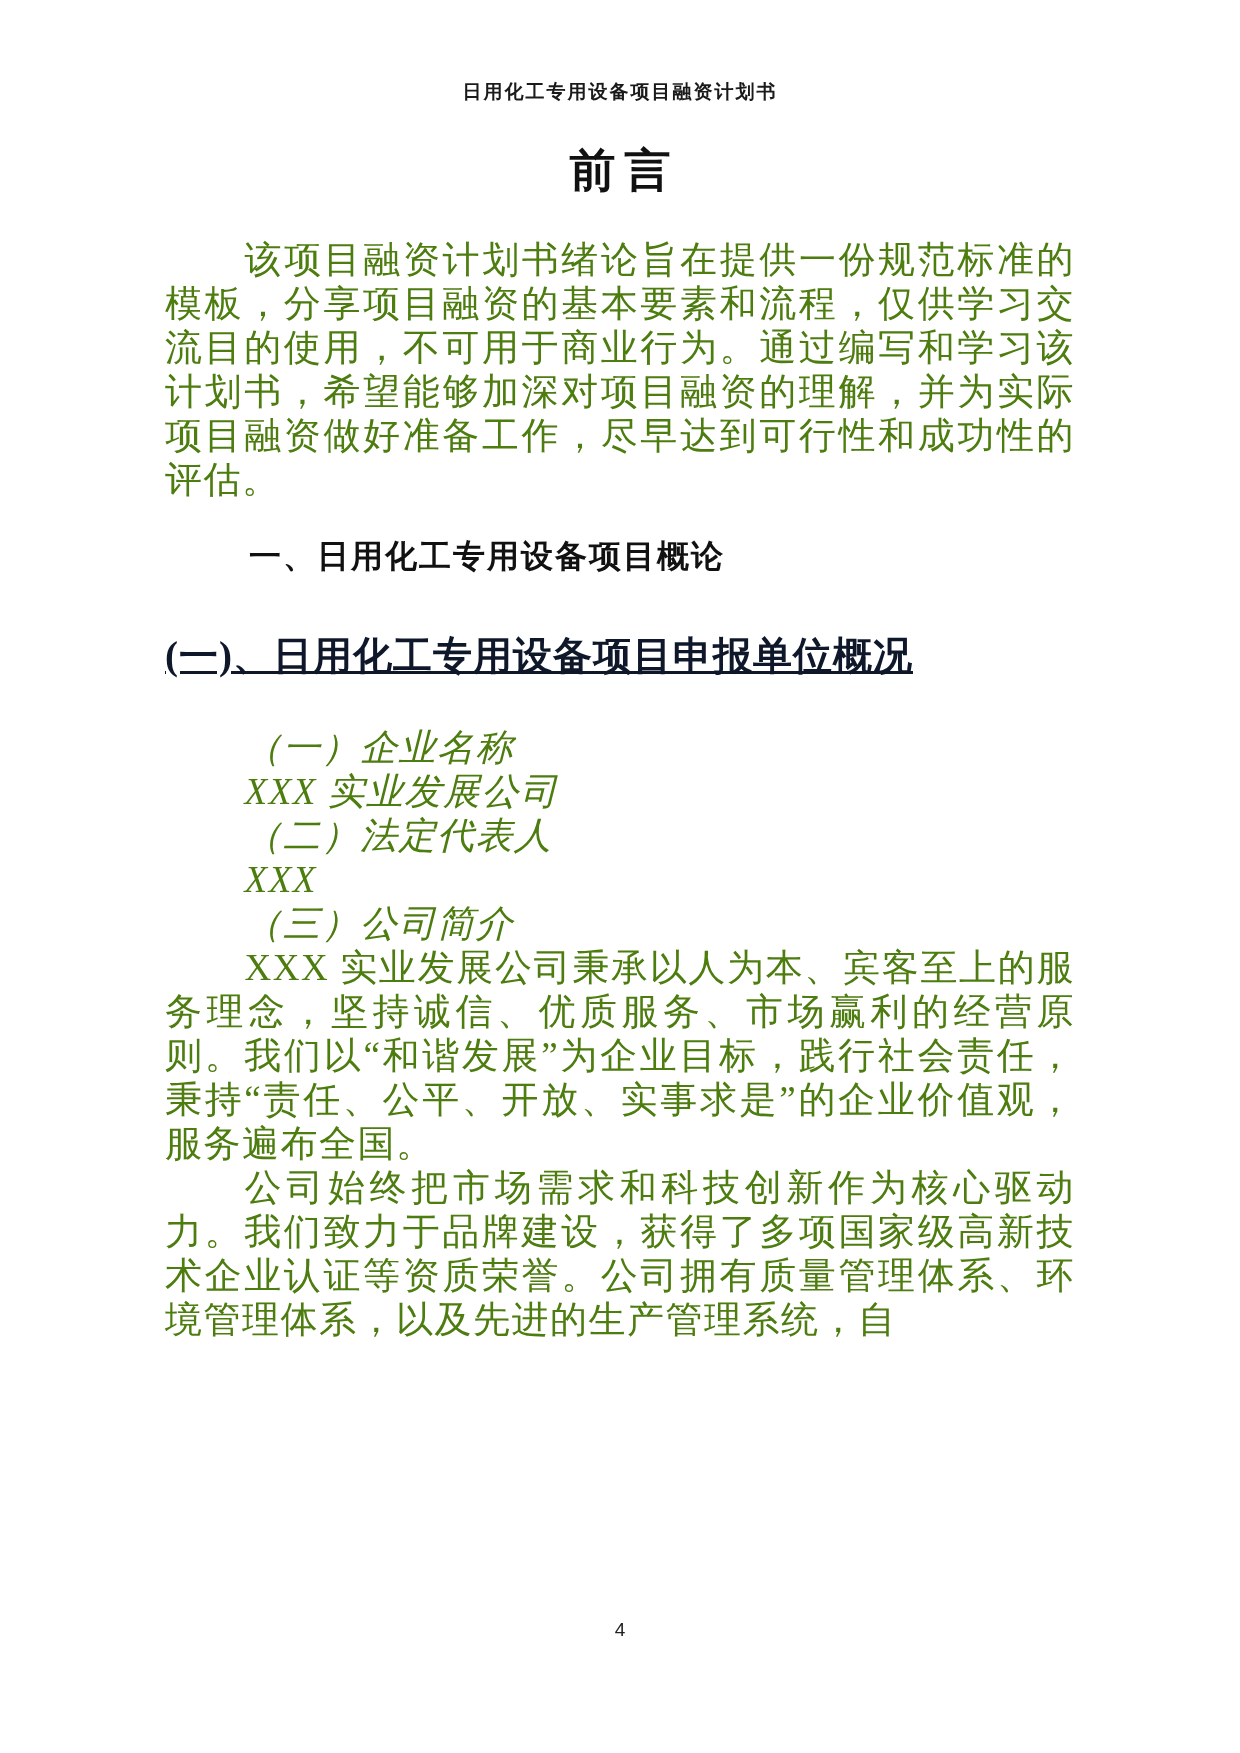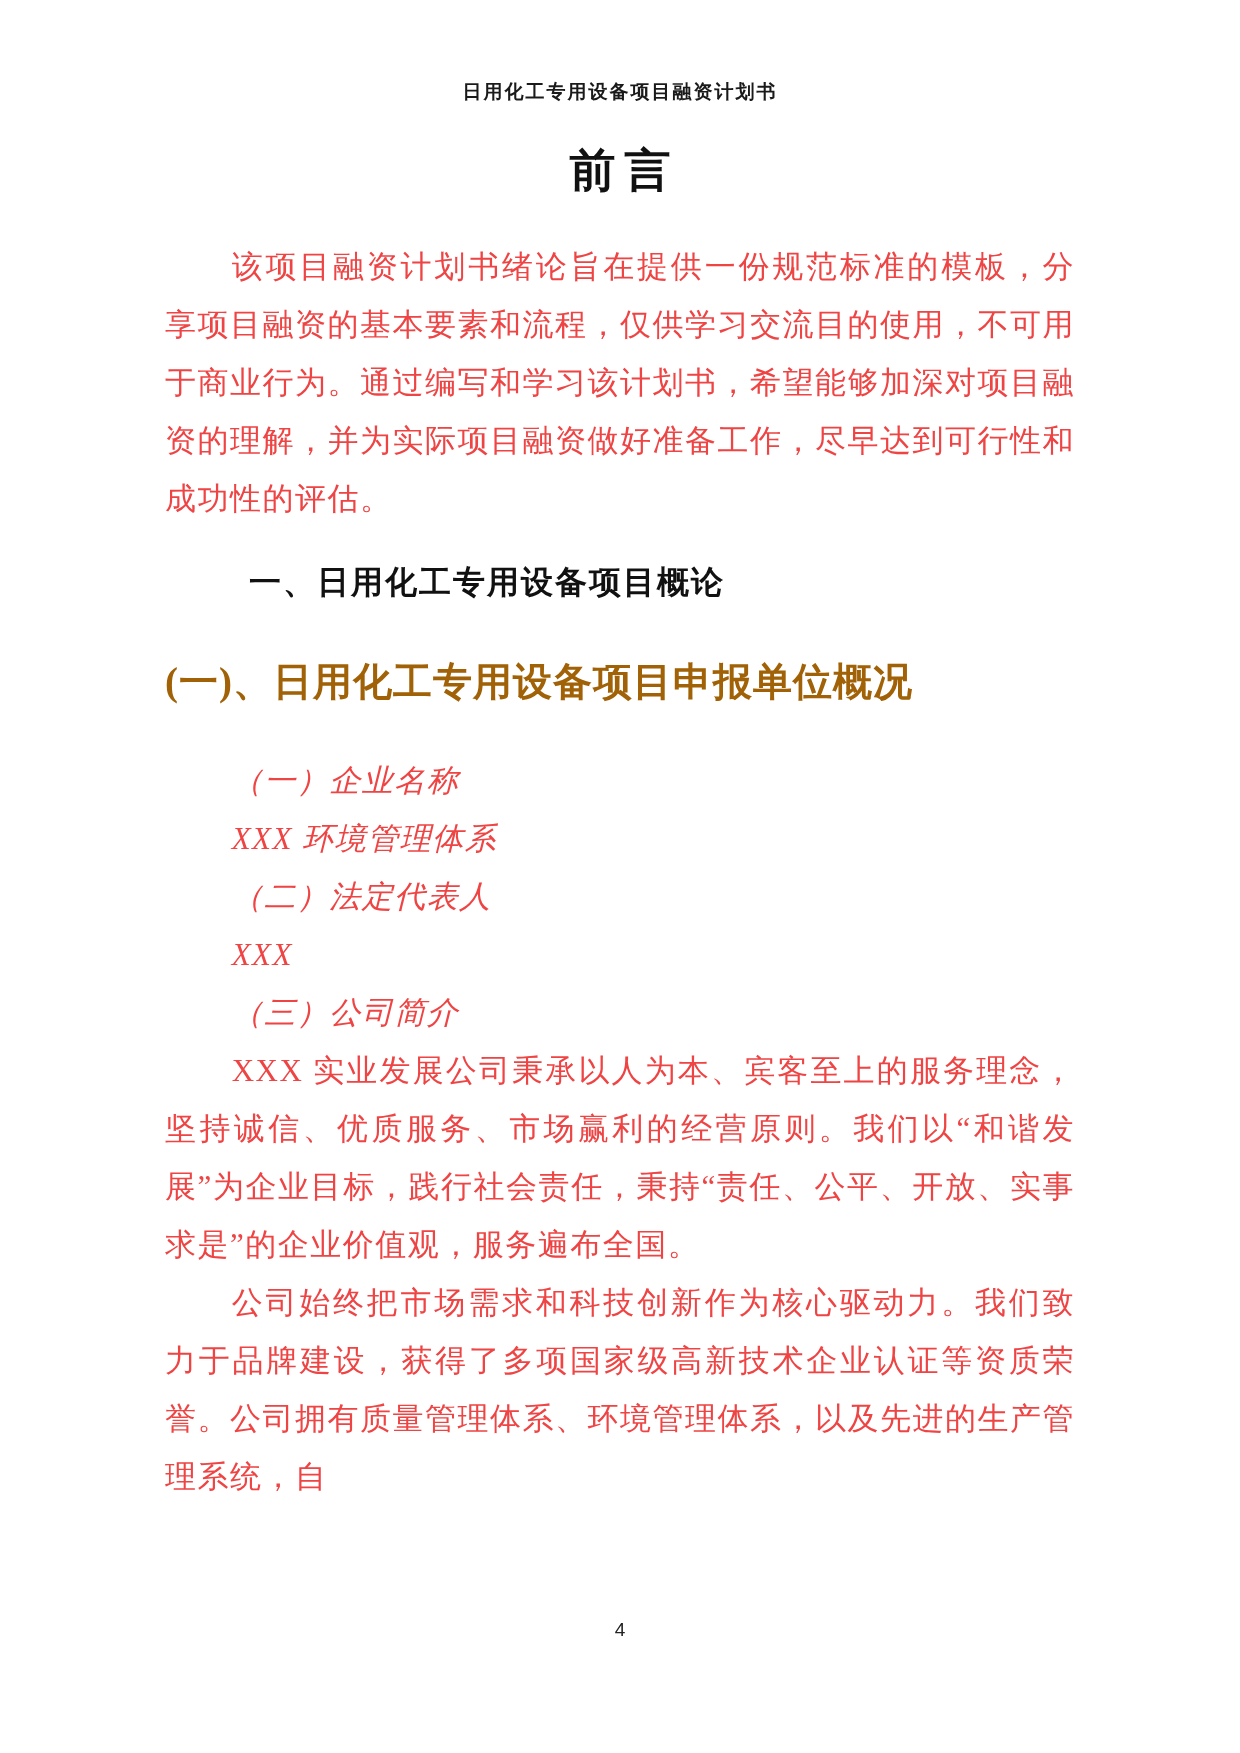--- a/index.html
+++ b/index.html
@@ -32,24 +32,24 @@
     font-size: 46px;
     font-weight: 700;
     line-height: 50px;
     letter-spacing: 9px;
     text-indent: 9px;
     text-align: center;
     color: #111;
     font-family: Liberation Serif, serif;
   }
   .body-text {
-    font-size: 31px;
-    line-height: 58px;
+    font-size: 37px;
+    line-height: 44px;
     letter-spacing: 1.5px;
-    color: #ef4444;
+    color: #4d7c0f;
   }
   .body-para {
     margin: 0;
     text-indent: 2.15em;
     text-align: justify;
     text-justify: inter-character;
   }
   .intro-para {
     margin-top: 42px;
   }
@@ -61,21 +61,22 @@
     line-height: 40px;
     letter-spacing: 2px;
     color: #111;
   }
   .h-subsection {
     margin: 56px 0 0 0;
     font-size: 39px;
     font-weight: 700;
     line-height: 48px;
     letter-spacing: 1px;
-    color: #a16207;
+    color: #0f172a;
+    text-decoration: underline;
   }
   .fields-block {
     margin-top: 46px;
   }
   .field-line {
     margin: 0;
     text-indent: 2.15em;
     text-align: left;
     font-style: italic;
   }
@@ -101,21 +102,21 @@
   <h1 class="doc-title">前言</h1>
 
   <p class="body-text body-para intro-para">该项目融资计划书绪论旨在提供一份规范标准的模板，分享项目融资的基本要素和流程，仅供学习交流目的使用，不可用于商业行为。通过编写和学习该计划书，希望能够加深对项目融资的理解，并为实际项目融资做好准备工作，尽早达到可行性和成功性的评估。</p>
 
   <h2 class="h-section">一、日用化工专用设备项目概论</h2>
 
   <h3 class="h-subsection">(一)、日用化工专用设备项目申报单位概况</h3>
 
   <div class="fields-block">
     <p class="body-text field-line">（一）企业名称</p>
-    <p class="body-text field-line">XXX 环境管理体系</p>
+    <p class="body-text field-line">XXX 实业发展公司</p>
     <p class="body-text field-line">（二）法定代表人</p>
     <p class="body-text field-line">XXX</p>
     <p class="body-text field-line">（三）公司简介</p>
   </div>
 
   <p class="body-text body-para">XXX 实业发展公司秉承以人为本、宾客至上的服务理念，坚持诚信、优质服务、市场赢利的经营原则。我们以“和谐发展”为企业目标，践行社会责任，秉持“责任、公平、开放、实事求是”的企业价值观，服务遍布全国。</p>
 
   <p class="body-text body-para">公司始终把市场需求和科技创新作为核心驱动力。我们致力于品牌建设，获得了多项国家级高新技术企业认证等资质荣誉。公司拥有质量管理体系、环境管理体系，以及先进的生产管理系统，自</p>
 
   <div class="page-footer">4</div>

